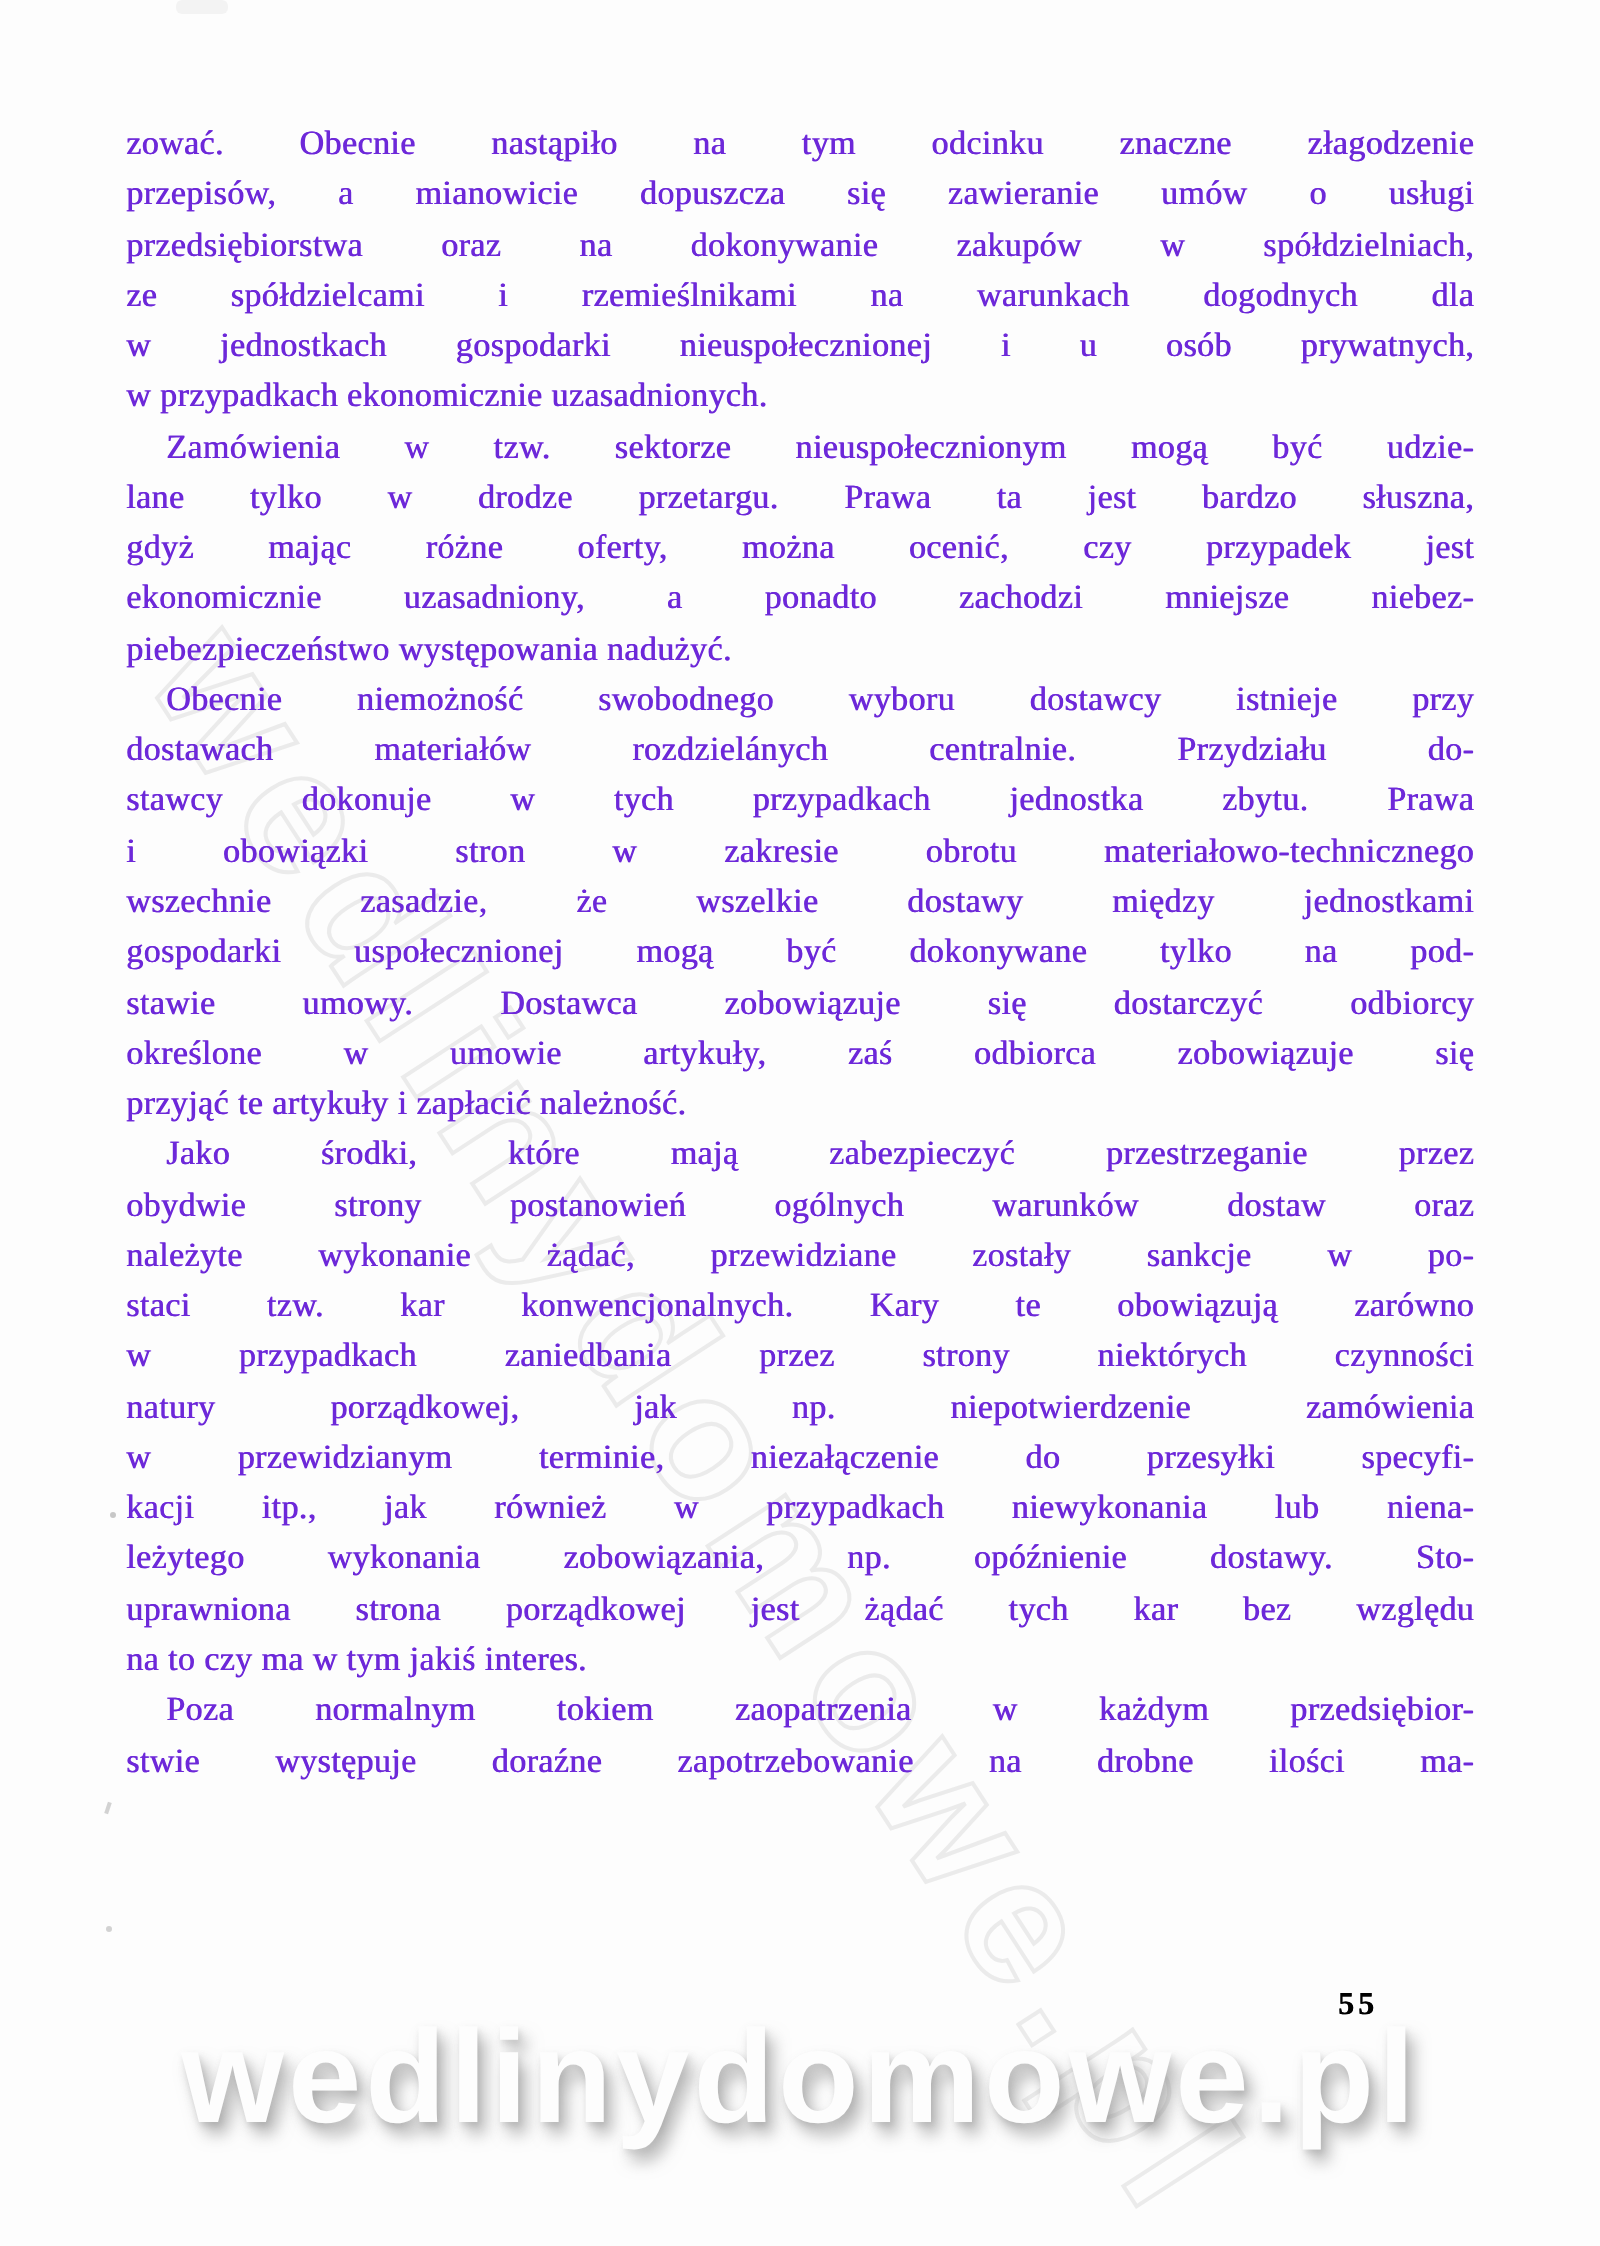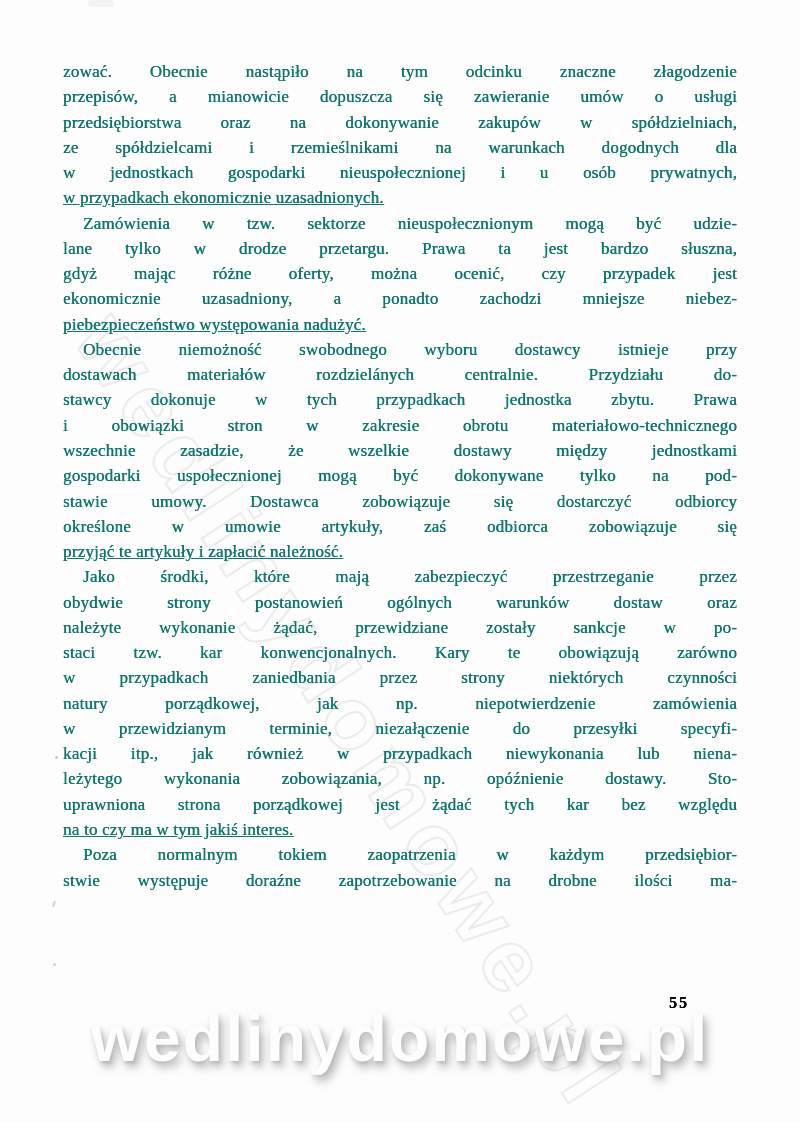--- a/index.html
+++ b/index.html
@@ -32,31 +32,31 @@
     transform-origin: 0 0;
     pointer-events: none;
   }
   .text-block {
     position: absolute;
     z-index: 2;
     left: 63px;
     top: 59px;
     width: 674px;
     font-size: 17px;
-    color: #0f766e;
+    color: #6d28d9;
   }
   .line {
     height: 25.28px;
     line-height: 25.28px;
     text-align: justify;
     text-align-last: justify;
     letter-spacing: 0.2px;
     text-shadow: 0.35px 0 0 currentColor;
   }
-  .line.lastline { text-align-last: left; text-decoration: underline; }
+  .line.lastline { text-align-last: left; }
   .line.indent { text-indent: 20px; font-family: Liberation Serif, serif; }
   .page-number {
     position: absolute;
     z-index: 2;
     left: 669px;
     top: 994px;
     font-size: 16px;
     font-weight: bold;
     letter-spacing: 2px;
     color: #000000;

